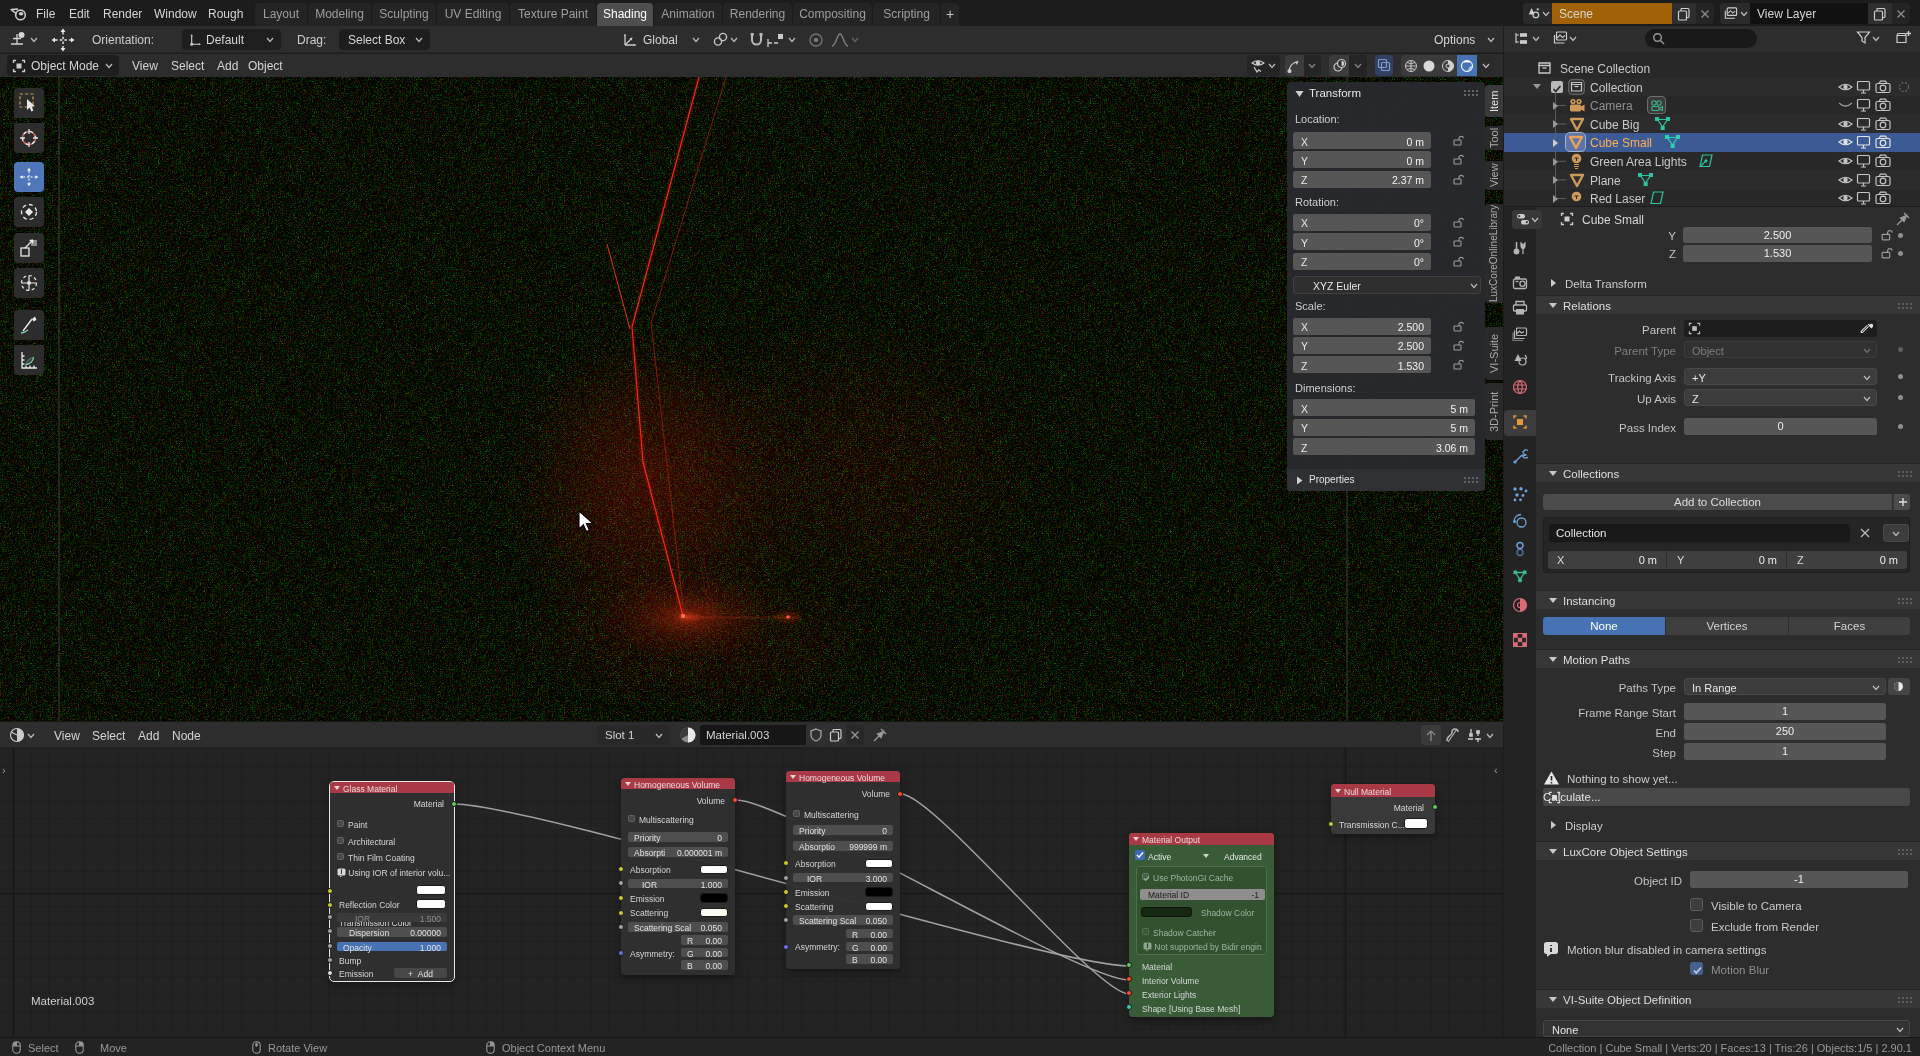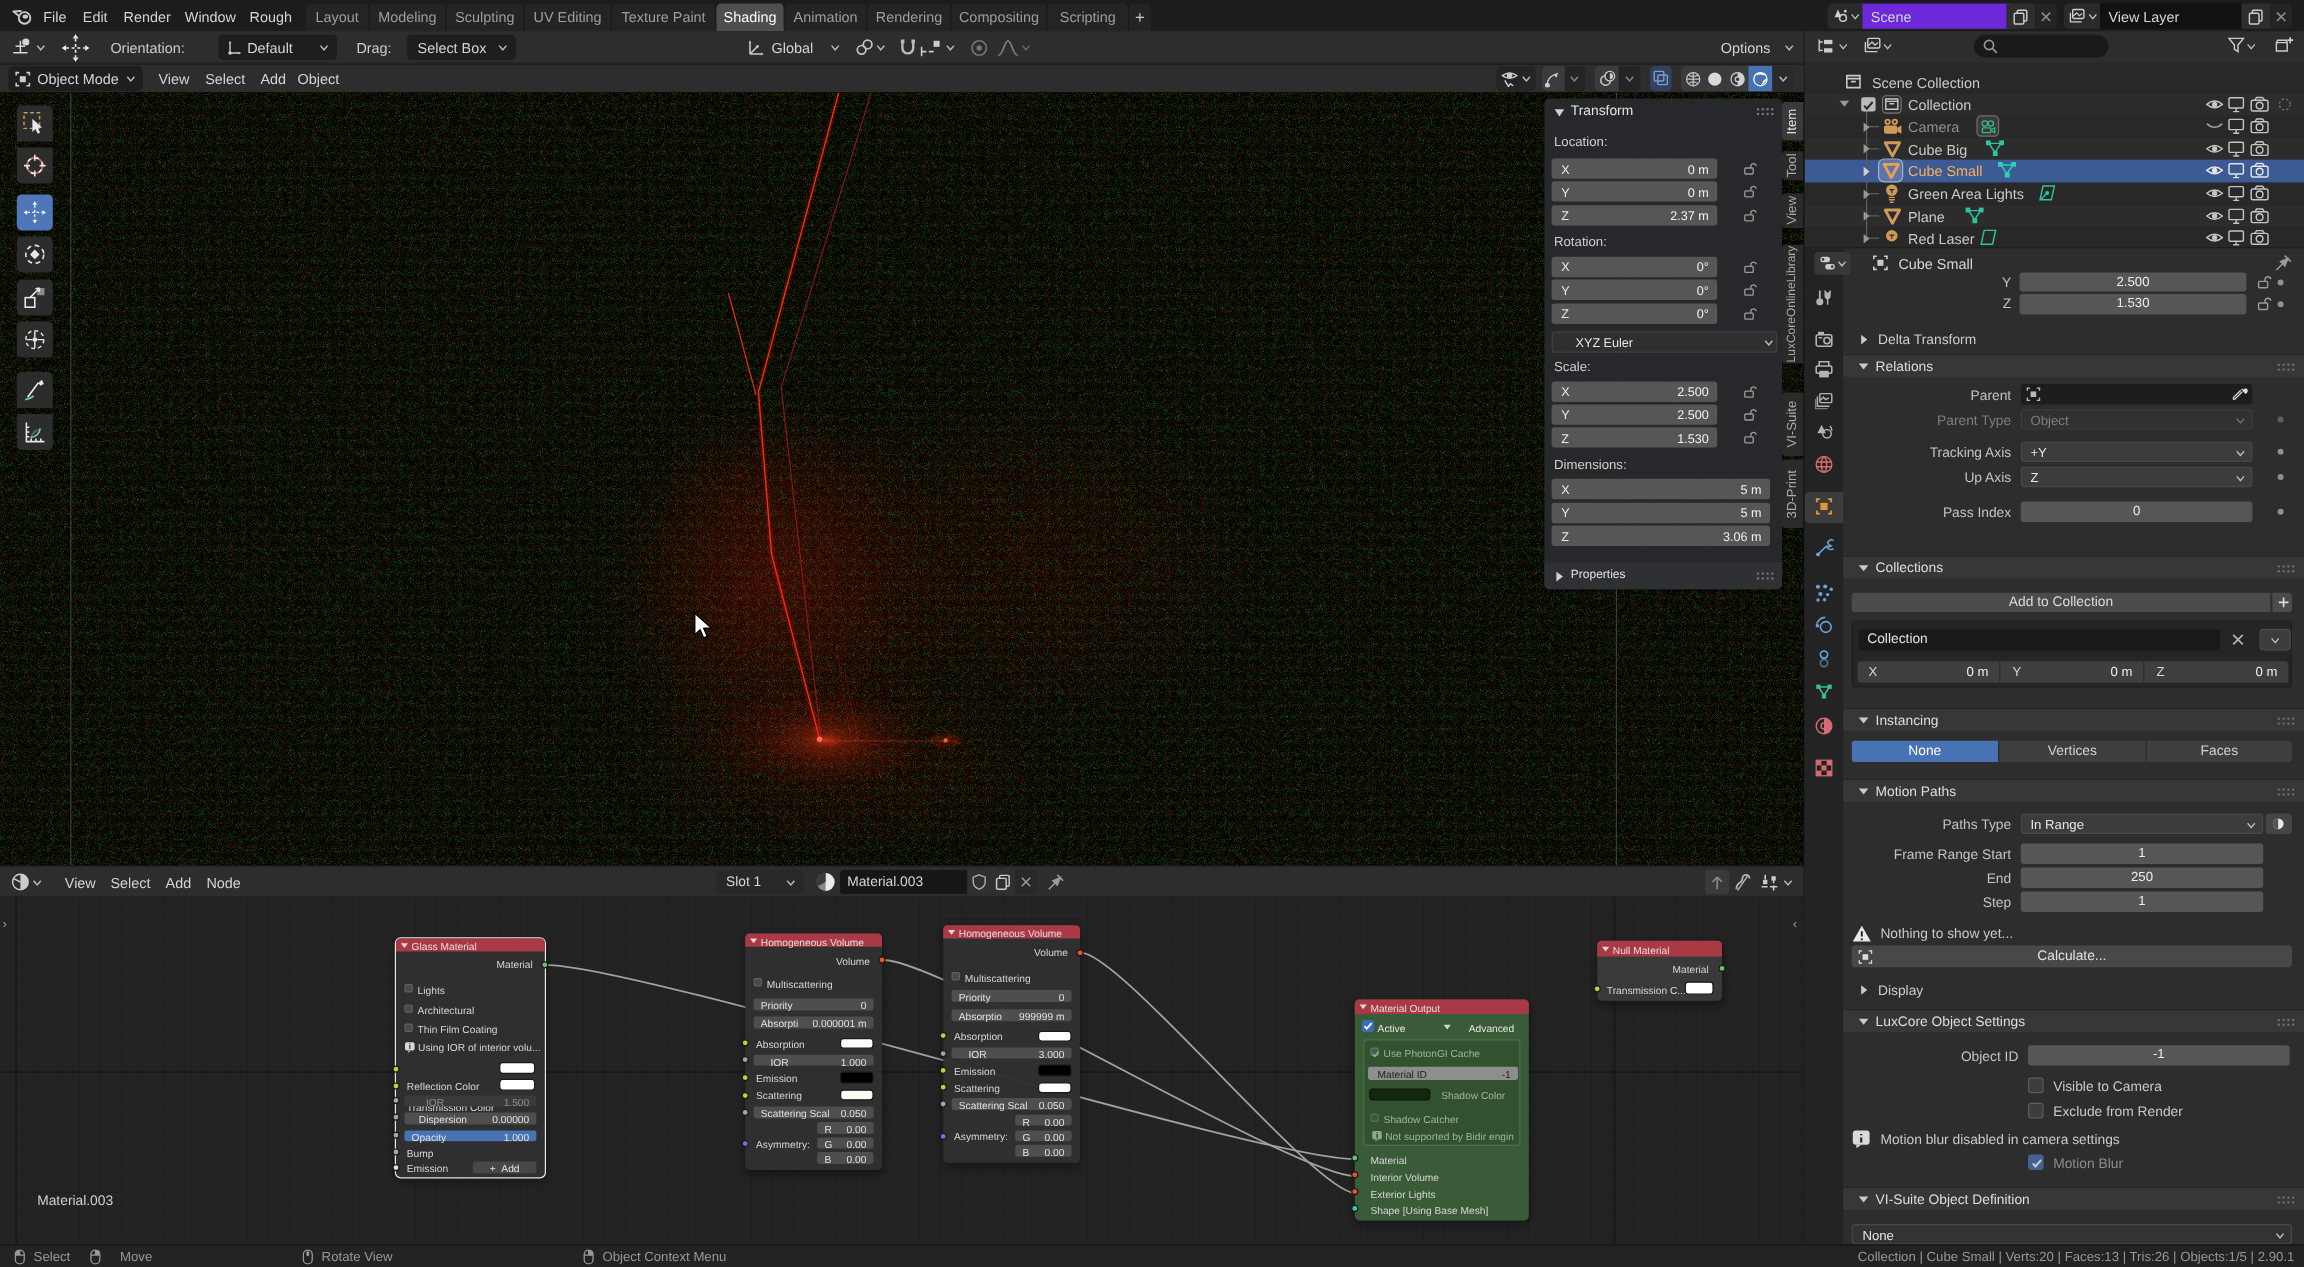--- a/index.html
+++ b/index.html
@@ -45,21 +45,21 @@
   <div class="abs" style="left:1523px;top:3px;width:29px;height:21px;background:#2a2a2a;border-radius:4px 0 0 4px;">
     <svg class="abs" style="left:3px;top:3px;" width="15" height="15" viewBox="0 0 16 16">
         <path d="M6 2 L9 9 L3 9 Z" fill="#d0d0d0"></path>
         <circle cx="10.5" cy="9.5" r="3" fill="none" stroke="#d0d0d0" stroke-width="1.3"></circle>
         <circle cx="12.5" cy="3.5" r="1.2" fill="#d0d0d0"></circle>
       </svg>
     <svg class="abs" style="left:19px;top:8px;" width="8" height="6" viewBox="0 0 8 6">
         <path d="M1 1 L4 4.5 L7 1" fill="none" stroke="#bbb" stroke-width="1.2"></path>
       </svg>
   </div>
-  <div class="abs" style="left:1552px;top:3px;width:124px;height:21px;background:#6d28d9;border-radius:0;">
+  <div class="abs" style="left:1552px;top:3px;width:124px;height:21px;background:#a16207;border-radius:0;">
     <div class="abs txt" style="left:7px;top:5px;">Scene</div>
   </div>
   <div class="abs" style="left:1672px;top:3px;width:24px;height:21px;background:#2e2e2e;">
     <svg class="abs" style="left:5px;top:4px;" width="14" height="14" viewBox="0 0 14 14">
         <rect x="4" y="1.5" width="8" height="9" rx="1" fill="none" stroke="#ccc" stroke-width="1.2"></rect>
         <rect x="1.5" y="4" width="8" height="9" rx="1" fill="#2e2e2e" stroke="#ccc" stroke-width="1.2"></rect>
       </svg>
   </div>
   <div class="abs" style="left:1696px;top:3px;width:18px;height:21px;background:#242424;border-radius:0 4px 4px 0;">
     <svg class="abs" style="left:4px;top:6px;" width="10" height="10" viewBox="0 0 10 10">
@@ -722,21 +722,21 @@
   <div class="abs" style="left:1494px;top:17px;color:#9a9a9a;font-size:11px;">‹</div>
   <div class="abs" style="left:31px;top:248px;color:#d0d0d0;font-size:11.5px;">Material.003</div>
 
   <div class="node" style="left:330px;top:35px;width:124px;height:199px;outline:1.4px solid #e8e8e8;">
     <div class="nhead">
         <div class="tri" style="left:4px;top:4px;"></div>
         <div class="t">Glass Material</div>
       </div>
     <div class="nrow" style="right:10px;top:17px;">Material</div>
     <div class="ncb" style="left:7px;top:38px;"></div>
-      <div class="nrow" style="left:18px;top:38px;">Lights</div>
+      <div class="nrow" style="left:18px;top:38px;">Paint</div>
     <div class="ncb" style="left:7px;top:54.5px;"></div>
       <div class="nrow" style="left:18px;top:54.5px;">Architectural</div>
     <div class="ncb" style="left:7px;top:71px;"></div>
       <div class="nrow" style="left:18px;top:71px;">Thin Film Coating</div>
     <div class="nrow" style="left:7px;top:86px;"><svg width="9" height="9" viewBox="0 0 9 9" style="vertical-align:-1px;">
           <rect x="0.5" y="0.5" width="8" height="7" rx="1.5" fill="#d9d9d9"></rect>
           <path d="M3 8 l0 1.6 l2-1.6" fill="#d9d9d9"></path>
           <text x="4.5" y="6.3" font-size="6.5" fill="#222" text-anchor="middle" font-weight="bold">i</text>
         </svg> Using IOR of interior volu...</div>
     <div class="nrow" style="left:9px;top:104px;margin-top:32px;">Transmission Color</div>
@@ -1596,21 +1596,21 @@
       <path d="M8.5 6 V10.5 M8.5 12 V13.5" stroke="#222" stroke-width="1.6"></path>
     </svg>
   <div class="pcl" style="left:63px;top:566px;">Nothing to show yet...</div>
   <div class="abs" style="left:39px;top:581px;width:367px;height:18px;background:#484848;border-radius:3px;">
     <svg class="abs" style="left:5px;top:2.5px;" width="13" height="13" viewBox="0 0 14 14">
         <g stroke="#ddd" fill="none" stroke-width="1.2">
           <path d="M1.5 4 V1.5 H4 M10 1.5 H12.5 V4 M12.5 10 V12.5 H10 M4 12.5 H1.5 V10"></path>
           <rect x="4.5" y="4.5" width="5" height="5" fill="#ddd" stroke="none"></rect>
         </g>
       </svg>
-    <div class="abs" style="left:0;width:367px;top:3px;text-align:center;font-size:11.5px;color:#e2e2e2;">Calculate...</div>
+    <div class="abs" style="left:0;width:367px;top:3px;text-align:left;font-size:11.5px;color:#e2e2e2;">Calculate...</div>
   </div>
   <div class="parrR" style="left:47px;top:614px;"></div>
   <div class="abs" style="left:61px;top:613px;font-size:11.5px;color:#cdcdcd;">Display</div>
 
   <div class="phead" style="top:634px;">
       <div class="parr"></div>
       <div class="pt">LuxCore Object Settings</div>
       <svg class="grip" width="16" height="9" viewBox="0 0 16 9">
         <g fill="#6e6e6e">
           <circle cx="2" cy="2" r="1"></circle>

